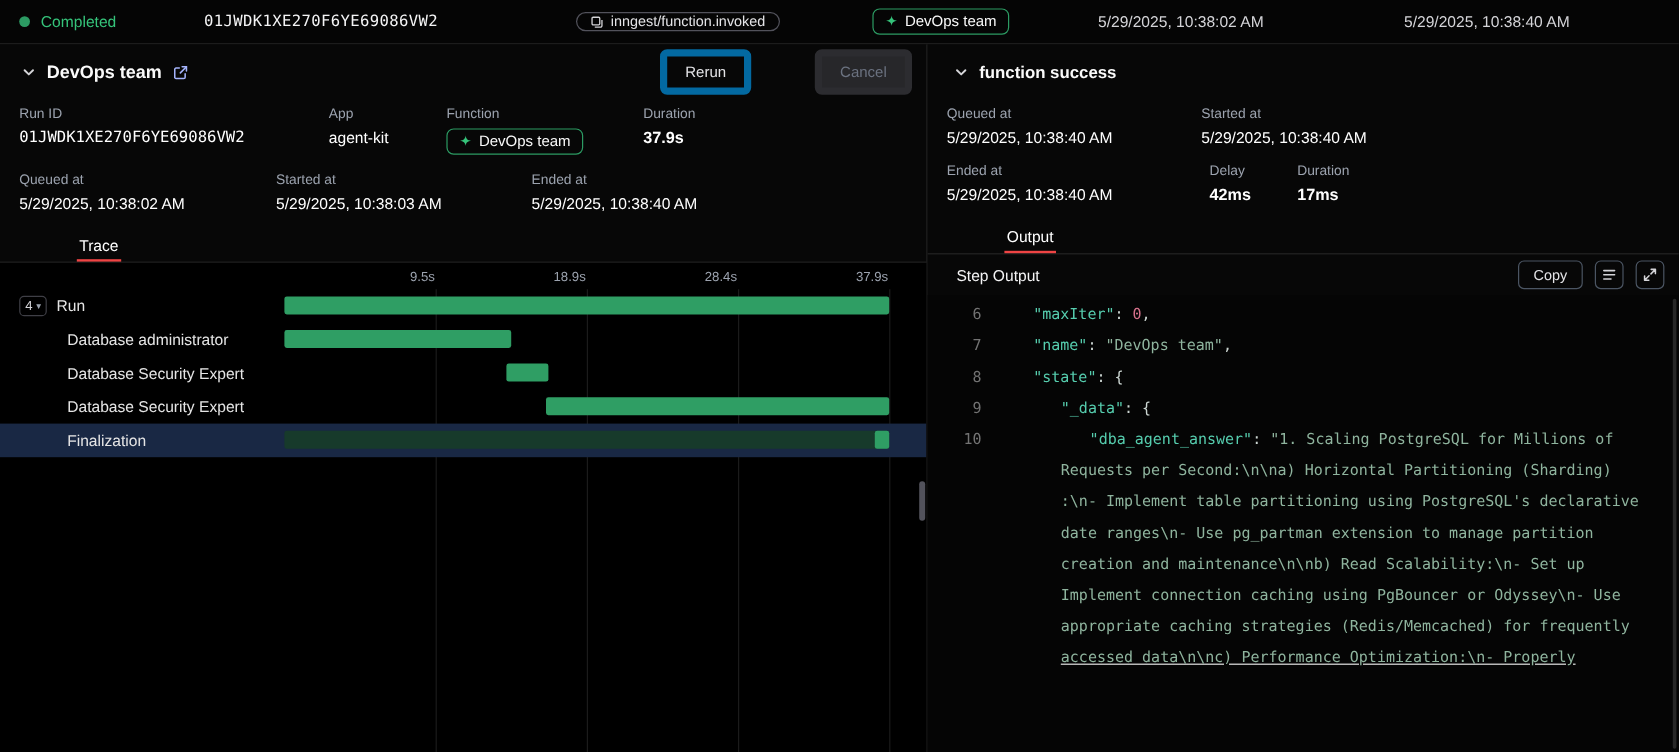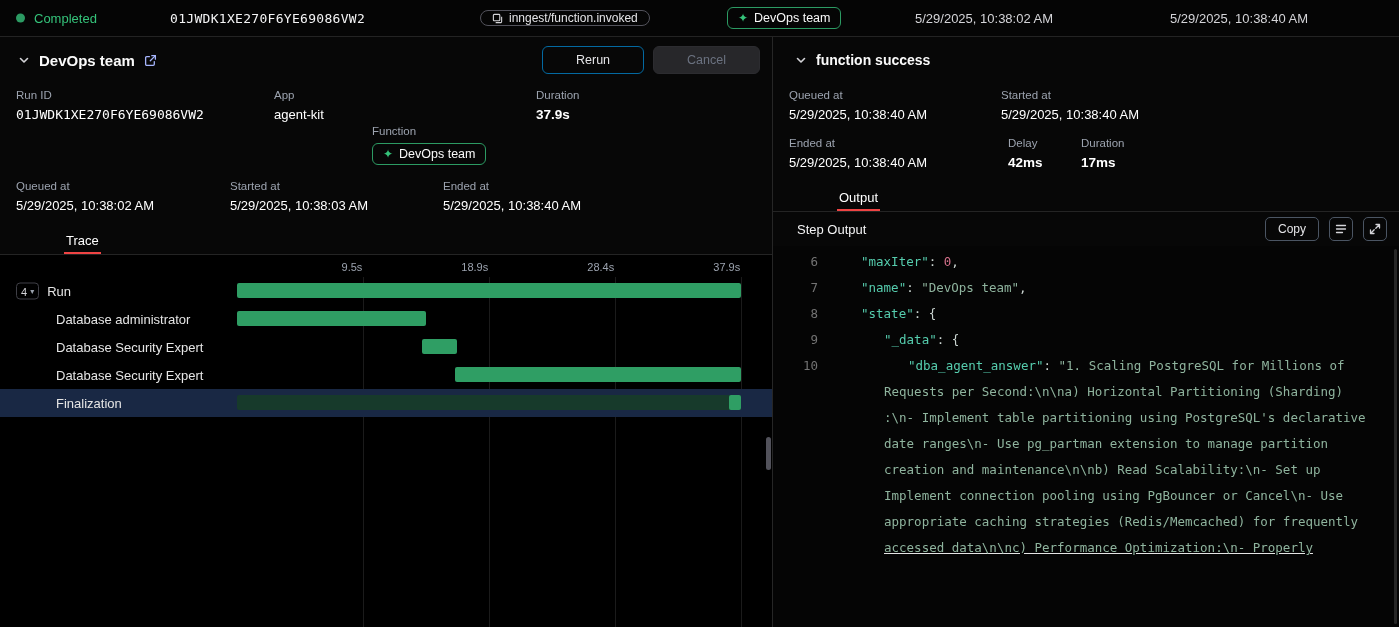--- a/index.html
+++ b/index.html
@@ -23,30 +23,30 @@
 
   
   .panels { position:absolute; top:37px; left:0; right:0; bottom:0; display:flex; }
   .left-panel { width:773px; flex:none; border-right:1px solid #262626; display:flex; flex-direction:column; background:#070707; }
   .right-panel { flex:1; display:flex; flex-direction:column; background:#070707; min-width:0; }
 
   .panel-header { height:46px; flex:none; display:flex; align-items:center; padding:0 12px 0 18px; gap:9px; }
   .panel-title { font-size:15px; font-weight:700; color:#fafafa; }
   .chev svg { display:block; }
   .hdr-spacer { flex:1; }
-  .btn { font-size:12.5px; padding:6px 33px; border-radius:6px; border:1px solid #0369a1; background:transparent; color:#e4e4e7; cursor:pointer; font-family:inherit; }
+  .btn { font-size:12.5px; padding:6px 15px; border-radius:6px; border:6px solid #0369a1; background:transparent; color:#e4e4e7; cursor:pointer; font-family:inherit;margin-left:44px; }
   .btn.disabled { background:#27272a; border-color:#2c2c30; color:#6b7280; cursor:default; }
 
   .info { padding:6px 16px 0; flex:none; }
   .info-row { display:flex; margin-bottom:15px; }
   .field .label { font-size:11.5px; color:#9ca3af; margin-bottom:6px; }
   .field .value { font-size:13px; color:#fff; }
   .value.bold { font-weight:700; font-size:13.5px; }
   .link { color:#a5b4fc; cursor:pointer; }
-  .f-c1 { width:258px; } .f-c2 { width:98px; } .f-c3 { width:164px;margin-top:36px; }
+  .f-c1 { width:258px; } .f-c2 { width:98px; } .f-c3 { width:164px; }
   .f-d1 { width:214px; } .f-d2 { width:213px; }
   .r-c1 { width:212px; } .r-d1 { width:219px; } .r-d2 { width:73px; }
   .fn-pill-sm { display:inline-flex; align-items:center; gap:6px; border:1px solid #2c9b63; border-radius:6px; padding:3px 10px; font-size:12.5px; color:#fafafa; cursor:pointer; }
 
   .tabs { padding:0 16px; border-bottom:1px solid #242424; flex:none; }
   .tab { display:inline-block; padding:5px 2px 4px; font-size:13px; font-weight:500; color:#fff; border-bottom:2px solid #ef4444; cursor:pointer;margin-left:48px; }
 
   
   .trace { flex:1; background:#000; position:relative; overflow:hidden; }
   .tick { position:absolute; top:6px; transform:translateX(-103%); font-size:11px; color:#9ca3af; }
@@ -284,20 +284,20 @@
           <div class="code-line"><span class="gutter">6</span><span class="line-content" style="padding-left: 24px;"><span class="tok-key">"maxIter"</span><span class="tok-pun">: </span><span class="tok-num">0</span><span class="tok-pun">,</span></span></div>
           <div class="code-line"><span class="gutter">7</span><span class="line-content" style="padding-left: 24px;"><span class="tok-key">"name"</span><span class="tok-pun">: </span><span class="tok-str">"DevOps team"</span><span class="tok-pun">,</span></span></div>
           <div class="code-line"><span class="gutter">8</span><span class="line-content" style="padding-left: 24px;"><span class="tok-key">"state"</span><span class="tok-pun">: {</span></span></div>
           <div class="code-line"><span class="gutter">9</span><span class="line-content" style="padding-left: 47px;"><span class="tok-key">"_data"</span><span class="tok-pun">: {</span></span></div>
           <div class="code-line"><span class="gutter">10</span><span class="line-content" style="padding-left: 71px;"><span class="tok-key">"dba_agent_answer"</span><span class="tok-pun">: </span><span class="tok-str">"1. Scaling PostgreSQL for Millions of</span></span></div>
           <div class="code-line"><span class="gutter"></span><span class="line-content" style="padding-left: 47px;"><span class="tok-str">Requests per Second:\n\na) Horizontal Partitioning (Sharding)</span></span></div>
           <div class="code-line"><span class="gutter"></span><span class="line-content" style="padding-left: 47px;"><span class="tok-str">:\n- Implement table partitioning using PostgreSQL's declarative</span></span></div>
           <div class="code-line"><span class="gutter"></span></div>
           <div class="code-line"><span class="gutter"></span><span class="line-content" style="padding-left: 47px;"><span class="tok-str">date ranges\n- Use pg_partman extension to manage partition</span></span></div>
           <div class="code-line"><span class="gutter"></span><span class="line-content" style="padding-left: 47px;"><span class="tok-str">creation and maintenance\n\nb) Read Scalability:\n- Set up</span></span></div>
-          <div class="code-line"><span class="gutter"></span><span class="line-content" style="padding-left: 47px;"><span class="tok-str">Implement connection pooling using PgBouncer or Cancel\n- Use</span></span></div>
+          <div class="code-line"><span class="gutter"></span><span class="line-content" style="padding-left: 47px;"><span class="tok-str">Implement connection caching using PgBouncer or Odyssey\n- Use</span></span></div>
           <div class="code-line"><span class="gutter"></span><span class="line-content" style="padding-left: 47px;"><span class="tok-str">appropriate caching strategies (Redis/Memcached) for frequently</span></span></div>
           <div class="code-line"><span class="gutter"></span><span class="line-content" style="padding-left: 47px; text-decoration: underline;"><span class="tok-str">accessed data\n\nc) Performance Optimization:\n- Properly</span></span></div>
         </div>
       <div class="code-scroll"></div>
     </div>
   </div>
 </div>
 
 </body></html>

